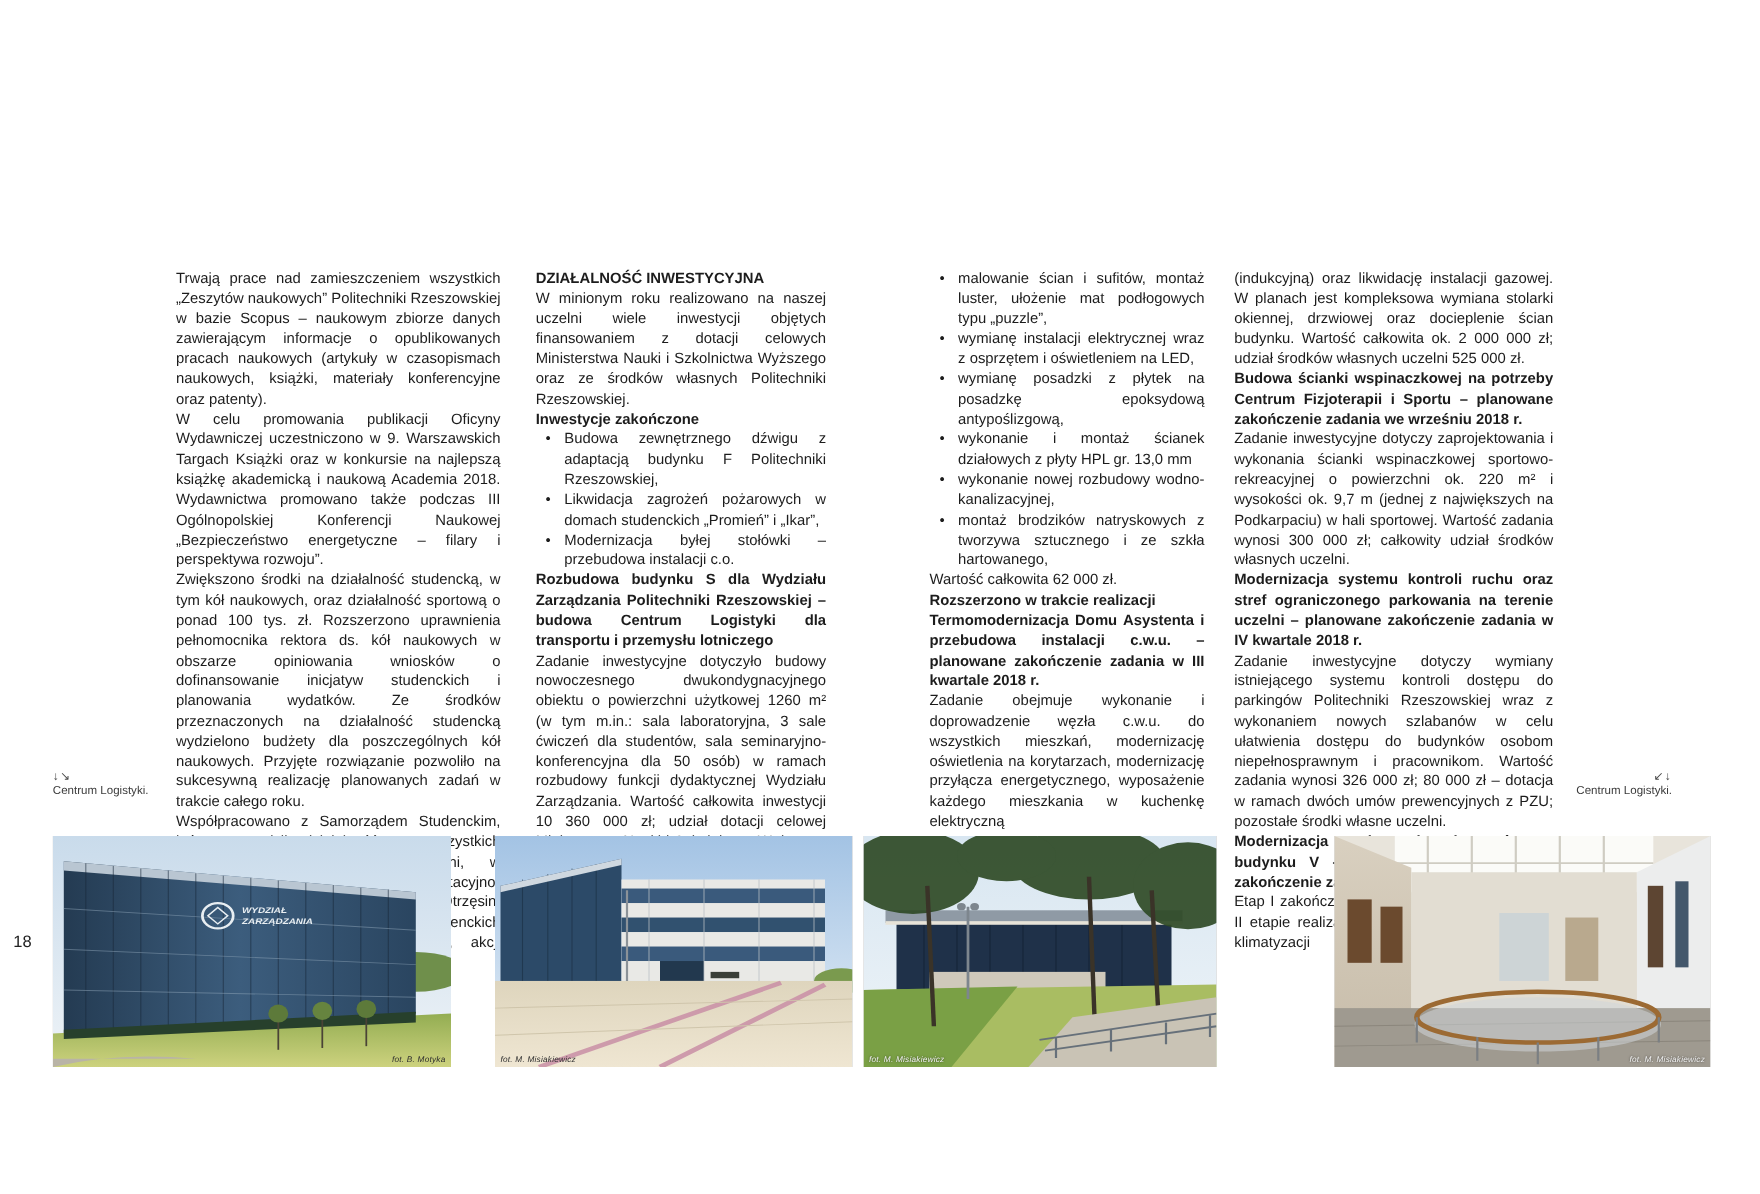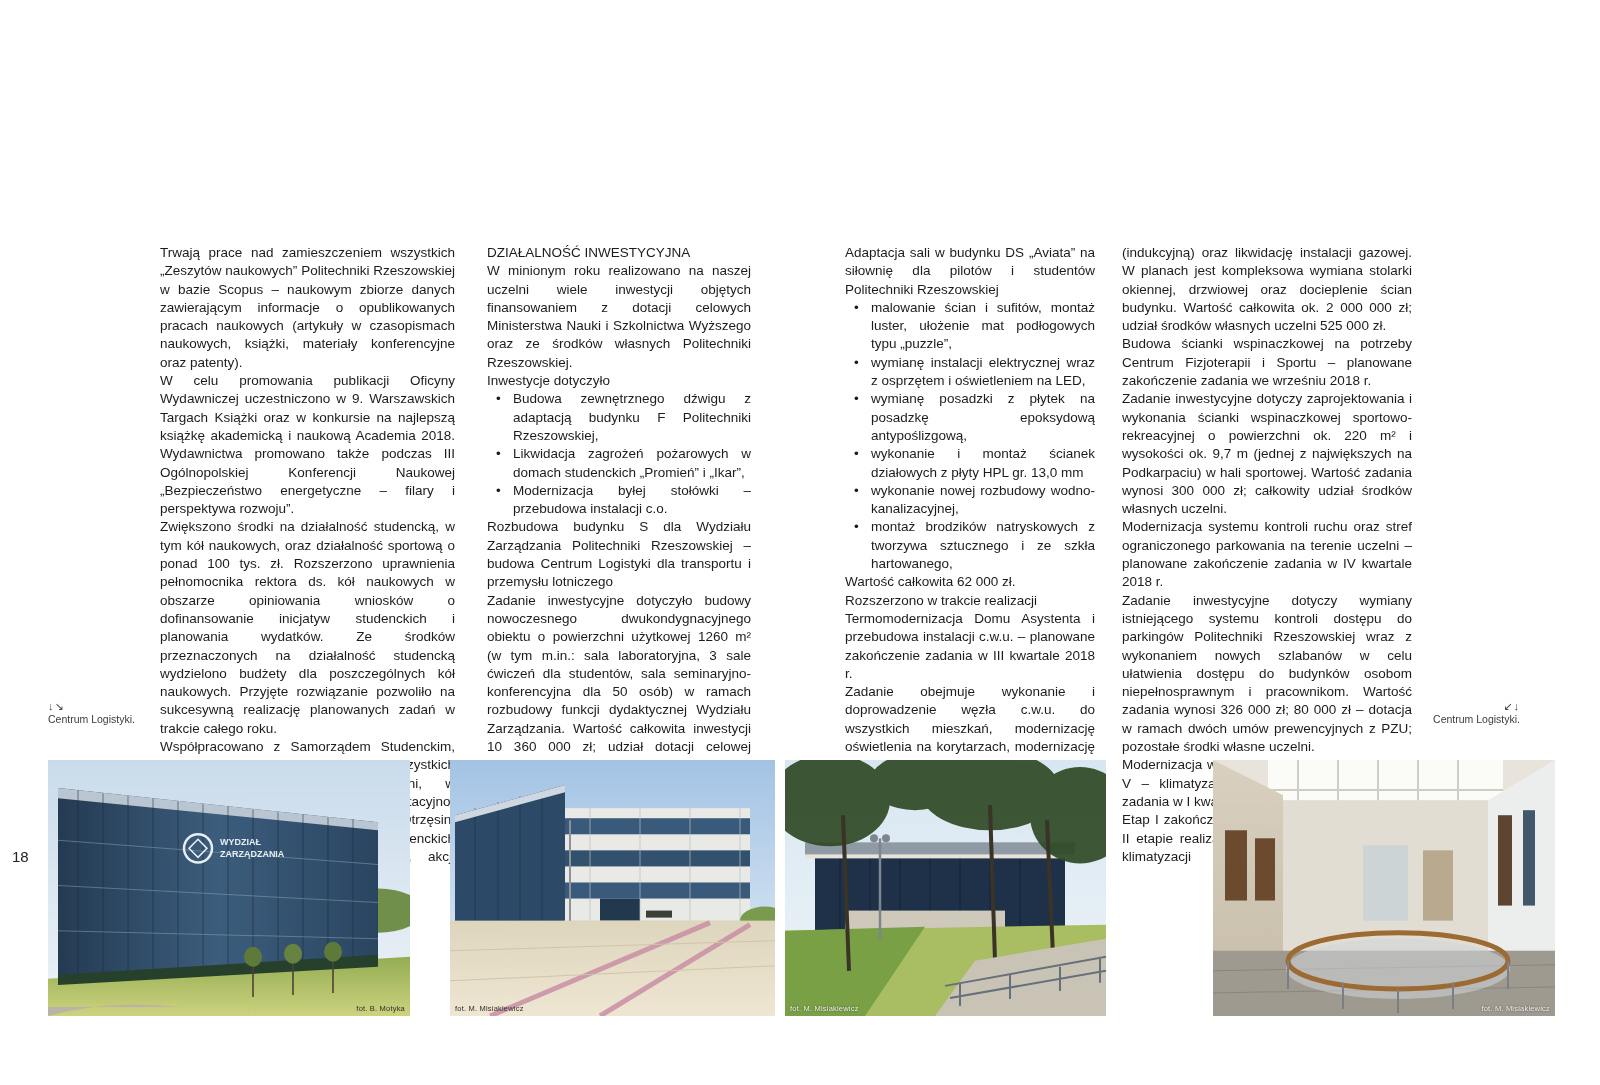--- a/index.html
+++ b/index.html
@@ -4,37 +4,37 @@
 <style>
   html,body{margin:0;padding:0;}
   body{
     width:1600px;height:1085px;position:relative;background:#ffffff;
     font-family:"Liberation Sans","DejaVu Sans",sans-serif;
     color:#1c1c1c;overflow:hidden;
   }
   .col{position:absolute;top:205px;font-size:13.5px;line-height:18.3px;text-align:justify;margin-top:39px;}
   .col p,.col ul{margin:0;padding:0;}
   .para{text-align:justify;}
-  .head{font-weight:normal;text-align:justify;}
+  .head{font-weight:bold;text-align:justify;}
   .gap{margin-top:18px;}
   ul.bullets{list-style:none;}
   ul.bullets li{position:relative;padding-left:26px;text-align:justify;}
   ul.bullets li::before{content:"\2022";position:absolute;left:9px;top:0;}
   #col1{left:160px;width:295px;}
   #col2{left:487px;width:264px;}
   #col3{left:845px;width:250px;}
   #col4{left:1122px;width:290px;}
   .margin-note{position:absolute;top:700px;font-size:10.5px;line-height:13px;color:#3c3c3c;}
   .margin-note .arrows{font-size:11px;letter-spacing:1px;color:#4a4a4a;display:block;}
   #note-left{left:48px;text-align:left;}
   #note-right{left:1392px;width:128px;text-align:right;}
   .page-number{position:absolute;top:848px;font-size:15px;color:#222;}
   #pn-left{left:12px;}
   #pn-right{left:1533px;}
-  .photo{position:absolute;top:760px;height:256px;overflow:hidden;background:#ccc;}
+  .photo{position:absolute;top:760px;height:210px;overflow:hidden;background:#ccc;font-style:italic;}
   #photo1{left:48px;width:362px;}
   #photo2{left:450px;width:325px;}
   #photo3{left:785px;width:321px;}
   #photo4{left:1213px;width:342px;}
   .photo svg{display:block;width:100%;height:100%;}
   .credit{position:absolute;bottom:3px;font-size:7.5px;letter-spacing:.2px;}
   .credit.dark{color:#2e2e2e;}
   .credit.light{color:#f2f2f2;text-shadow:0 0 2px rgba(0,0,0,.6);}
   .credit.right{right:5px;}
   .credit.left{left:5px;}
@@ -44,31 +44,30 @@
 
 <div class="col" id="col1">
     <p class="para">Trwają prace nad zamieszczeniem wszystkich „Zeszytów naukowych” Politechniki Rzeszowskiej w bazie Scopus – naukowym zbiorze danych zawierającym informacje o opublikowanych pracach naukowych (artykuły w czasopismach naukowych, książki, materiały konferencyjne oraz patenty).</p>
     <p class="para gap">W celu promowania publikacji Oficyny Wydawniczej uczestniczono w 9. Warszawskich Targach Książki oraz w konkursie na najlepszą książkę akademicką i naukową Academia 2018. Wydawnictwa promowano także podczas III Ogólnopolskiej Konferencji Naukowej „Bezpieczeństwo energetyczne – filary i perspektywa rozwoju”.</p>
     <p class="para gap">Zwiększono środki na działalność studencką, w tym kół naukowych, oraz działalność sportową o ponad 100 tys. zł. Rozszerzono uprawnienia pełnomocnika rektora ds. kół naukowych w obszarze opiniowania wniosków o dofinansowanie inicjatyw studenckich i planowania wydatków. Ze środków przeznaczonych na działalność studencką wydzielono budżety dla poszczególnych kół naukowych. Przyjęte rozwiązanie pozwoliło na sukcesywną realizację planowanych zadań w trakcie całego roku.</p>
     <p class="para gap">Współpracowano z Samorządem Studenckim, który prowadził działalność we wszystkich istotnych obszarach życia uczelni, w szczególności w organizacji Obozu Adaptacyjno-Szkoleniowego „Adapciak PRz”, Otrzęsin, Międzynarodowego Dnia Studenta, Studenckich Mikołajek, Rzeszowskich Juwenaliów, akcji „Pokój dla Żaka”.</p>
   </div>
 <div class="col" id="col2">
     <p class="head">DZIAŁALNOŚĆ INWESTYCYJNA</p>
     <p class="para gap">W minionym roku realizowano na naszej uczelni wiele inwestycji objętych finansowaniem z dotacji celowych Ministerstwa Nauki i Szkolnictwa Wyższego oraz ze środków własnych Politechniki Rzeszowskiej.</p>
-    <p class="head gap">Inwestycje dotyczyło</p>
+    <p class="head gap">Inwestycje zakończone</p>
     <ul class="bullets">
       <li>Budowa zewnętrznego dźwigu z adaptacją budynku F Politechniki Rzeszowskiej,</li>
       <li>Likwidacja zagrożeń pożarowych w domach studenckich „Promień” i „Ikar”,</li>
       <li>Modernizacja byłej stołówki – przebudowa instalacji c.o.</li>
     </ul>
     <p class="head gap">Rozbudowa budynku S dla Wydziału Zarządzania Politechniki Rzeszowskiej – budowa Centrum Logistyki dla transportu i przemysłu lotniczego</p>
     <p class="para">Zadanie inwestycyjne dotyczyło budowy nowoczesnego dwukondygnacyjnego obiektu o powierzchni użytkowej 1260 m² (w tym m.in.: sala laboratoryjna, 3 sale ćwiczeń dla studentów, sala seminaryjno-konferencyjna dla 50 osób) w ramach rozbudowy funkcji dydaktycznej Wydziału Zarządzania. Wartość całkowita inwestycji 10 360 000 zł; udział dotacji celowej Ministerstwa Nauki i Szkolnictwa Wyższego 7 900 000 zł.</p>
   </div>
 <div class="col" id="col3">
-    <p class="head">Adaptacja sali w budynku DS „Aviata” na siłownię dla pilotów i studentów Politechniki Rzeszowskiej</p>
     <ul class="bullets">
       <li>malowanie ścian i sufitów, montaż luster, ułożenie mat podłogowych typu „puzzle”,</li>
       <li>wymianę instalacji elektrycznej wraz z osprzętem i oświetleniem na LED,</li>
       <li>wymianę posadzki z płytek na posadzkę epoksydową antypoślizgową,</li>
       <li>wykonanie i montaż ścianek działowych z płyty HPL gr. 13,0 mm</li>
       <li>wykonanie nowej rozbudowy wodno-kanalizacyjnej,</li>
       <li>montaż brodzików natryskowych z tworzywa sztucznego i ze szkła hartowanego,</li>
     </ul>
     <p class="para">Wartość całkowita 62 000 zł.</p>
     <p class="head gap">Rozszerzono w trakcie realizacji</p>

